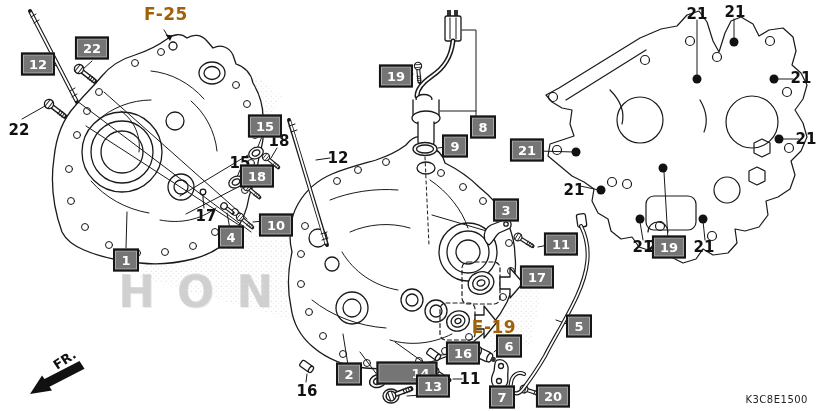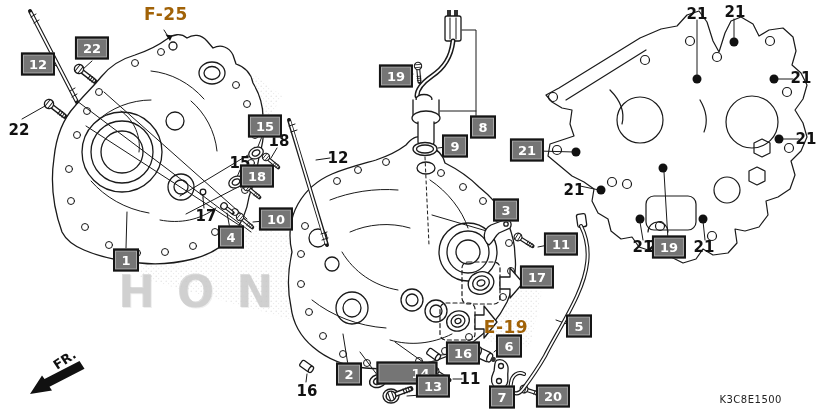--- a/index.html
+++ b/index.html
@@ -9,21 +9,21 @@
   #watermark{position:absolute;left:118px;top:266px;z-index:0;
     font-family:"DejaVu Sans","Liberation Sans",sans-serif;font-weight:bold;font-size:44px;
     letter-spacing:22px;color:rgba(140,140,140,.30);
     text-shadow:1px 1px 0 rgba(160,160,160,.18);user-select:none;}
   #callouts{position:absolute;left:0;top:0;width:822px;height:411px;z-index:2;}
   .co{position:absolute;transform:translate(-50%,-50%);white-space:nowrap;line-height:1;}
   .co.plain{font-size:15px;font-weight:bold;color:#111;}
   .co.box{background:#757575;color:#fff;border:2px solid #151515;font-size:13px;font-weight:bold;
           padding:3px 6px;min-width:10px;text-align:center;box-shadow:0 0 0 1px rgba(255,255,255,.4) inset;}
   .co.ref{font-size:17px;font-weight:bold;color:#a16207;letter-spacing:.5px;}
-  #diagram-code{position:absolute;right:40px;bottom:6px;z-index:2;font-size:10px;color:#222;
+  #diagram-code{position:absolute;right:14px;bottom:6px;z-index:2;font-size:10px;color:#222;
                 letter-spacing:.5px;font-family:"DejaVu Sans","Liberation Sans",sans-serif;margin-top:8px;}
 </style>
 </head>
 <body>
 
 <div id="stage">
 
   <div id="watermark">HONDA</div>
 
   <svg id="art" width="822" height="411" viewBox="0 0 822 411" stroke="#1a1a1a" fill="none" stroke-width="1.3" stroke-linejoin="round" stroke-linecap="round">
@@ -319,37 +319,37 @@
       <div class="co plain" style="left: 801px; top: 78px;">21</div>
       <div class="co plain" style="left: 806px; top: 139px;">21</div>
       <div class="co plain" style="left: 574px; top: 190px;">21</div>
       <div class="co plain" style="left: 643px; top: 247px;">21</div>
       <div class="co plain" style="left: 657px; top: 247px;">21</div>
       <div class="co plain" style="left: 704px; top: 247px;">21</div>
       <div class="co box" style="left: 92px; top: 48px;">22</div>
       <div class="co box" style="left: 38px; top: 64px;">12</div>
       <div class="co box" style="left: 265px; top: 126px;">15</div>
       <div class="co box" style="left: 257px; top: 176px;">18</div>
-      <div class="co box" style="left: 276px; top: 219px;">10</div>
+      <div class="co box" style="left: 276px; top: 225px;">10</div>
       <div class="co box" style="left: 231px; top: 237px;">4</div>
       <div class="co box" style="left: 126px; top: 260px;">1</div>
       <div class="co box" style="left: 396px; top: 76px;">19</div>
       <div class="co box" style="left: 483px; top: 127px;">8</div>
       <div class="co box" style="left: 455px; top: 146px;">9</div>
       <div class="co box" style="left: 527px; top: 150px;">21</div>
       <div class="co box" style="left: 506px; top: 210px;">3</div>
       <div class="co box" style="left: 561px; top: 244px;">11</div>
       <div class="co box" style="left: 537px; top: 277px;">17</div>
       <div class="co box" style="left: 579px; top: 326px;">5</div>
       <div class="co box" style="left: 669px; top: 247px;">19</div>
       <div class="co box" style="left: 463px; top: 353px;">16</div>
       <div class="co box" style="left: 509px; top: 346px;">6</div>
       <div class="co box" style="left: 349px; top: 374px;">2</div>
       <div class="co box" style="left: 407px; top: 373px; padding-left: 33px;">14</div>
       <div class="co box" style="left: 433px; top: 386px;">13</div>
       <div class="co box" style="left: 502px; top: 397px;">7</div>
       <div class="co box" style="left: 553px; top: 396px;">20</div>
       <div class="co ref" style="left: 166px; top: 14px;">F-25</div>
-      <div class="co ref" style="left: 506px; top: 327px;">E-19</div>
+      <div class="co ref" style="left: 494px; top: 327px;">E-19</div>
     </div>
 
   <div id="diagram-code">K3C8E1500</div>
 </div>
 
 </body></html>

